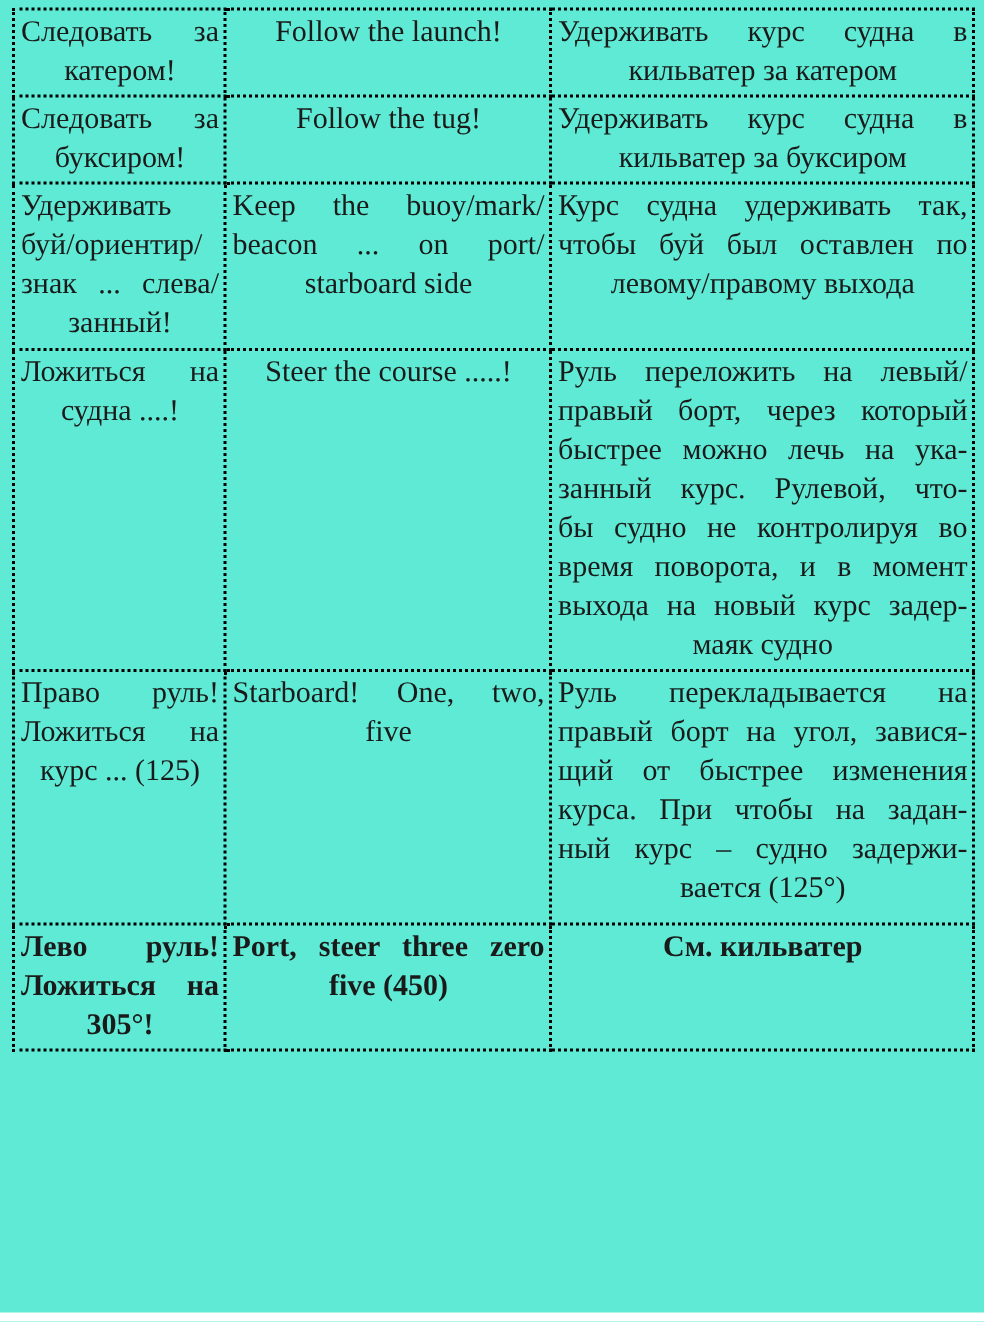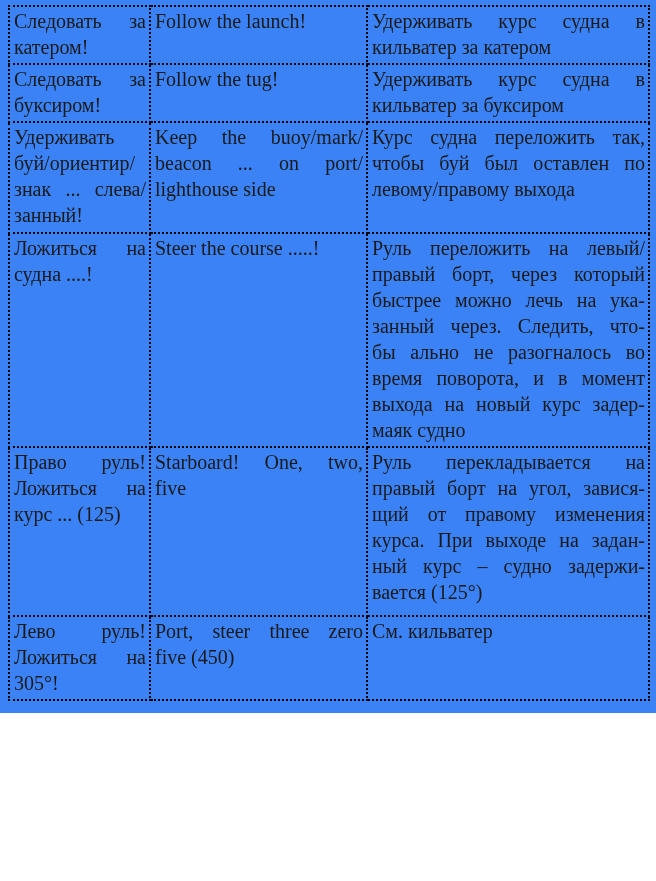--- a/index.html
+++ b/index.html
@@ -1,21 +1,21 @@
 <!DOCTYPE html>
 <html><head>
 <meta charset="utf-8">
 <style>
   html, body { margin: 0; padding: 0; }
   body { background: #ffffff; }
   .page {
     position: relative;
     width: 656px;
-    height: 713px;
-    background: #3b82f6;
+    height: 875px;
+    background: #5eead4;
     overflow: hidden;
     font-family: "Liberation Serif", "DejaVu Serif", serif;
     color: #1a1a1a;
   }
   table.cmd-table {
     position: absolute;
     left: 8px;
     top: 5px;
     width: 640px;
     border-collapse: collapse;
@@ -34,23 +34,23 @@
   col.c-en  { width: 217px; }
   col.c-ex  { width: 282px; }
   
   tr.r1 { height: 58px; }
   tr.r2 { height: 58px; }
   tr.r3 { height: 114px; }
   tr.r4 { height: 57px; }
   tr.r5 { height: 111px; margin-top: 34px; }
   tr.r6 { height: 214px; }
   tr.r7 { height: 169px; }
-  tr.r8 { height: 83px; }
+  tr.r8 { height: 83px; font-weight: bold; }
   
-  .ln { text-align: left; }
+  .ln { text-align: center; }
   .ln.jl { text-align: justify; text-align-last: justify; }
 </style>
 </head>
 <body>
 
 <div class="page">
   <table class="cmd-table">
     <colgroup>
       <col class="c-ru">
       <col class="c-en">
@@ -86,62 +86,62 @@
       <tr class="r5">
         <td>
             <div class="ln jl">Удерживать</div>
             <div class="ln jl">буй/ориентир/</div>
             <div class="ln jl">знак ... слева/</div>
             <div class="ln">занный!</div>
           </td>
         <td>
             <div class="ln jl">Keep the buoy/mark/</div>
             <div class="ln jl">beacon ... on port/</div>
-            <div class="ln">lighthouse side</div>
+            <div class="ln">starboard side</div>
           </td>
         <td>
-            <div class="ln jl">Курс судна переложить так,</div>
+            <div class="ln jl">Курс судна удерживать так,</div>
             <div class="ln jl">чтобы буй был оставлен по</div>
             <div class="ln">левому/правому выхода</div>
           </td>
       </tr>
       <tr class="r6">
         <td>
             <div class="ln jl">Ложиться на</div>
             <div class="ln">судна ....!</div>
           </td>
         <td>
             <div class="ln">Steer the course .....!</div>
           </td>
         <td>
             <div class="ln jl">Руль переложить на левый/</div>
             <div class="ln jl">правый борт, через который</div>
             <div class="ln jl">быстрее можно лечь на ука-</div>
-            <div class="ln jl">занный через. Следить, что-</div>
-            <div class="ln jl">бы ально не разогналось во</div>
+            <div class="ln jl">занный курс. Рулевой, что-</div>
+            <div class="ln jl">бы судно не контролируя во</div>
             <div class="ln jl">время поворота, и в момент</div>
             <div class="ln jl">выхода на новый курс задер-</div>
             <div class="ln">маяк судно</div>
           </td>
       </tr>
       <tr class="r7">
         <td>
             <div class="ln jl">Право руль!</div>
             <div class="ln jl">Ложиться на</div>
             <div class="ln">курс ... (125)</div>
           </td>
         <td>
             <div class="ln jl">Starboard! One, two,</div>
             <div class="ln">five</div>
           </td>
         <td>
             <div class="ln jl">Руль перекладывается на</div>
             <div class="ln jl">правый борт на угол, завися-</div>
-            <div class="ln jl">щий от правому изменения</div>
-            <div class="ln jl">курса. При выходе на задан-</div>
+            <div class="ln jl">щий от быстрее изменения</div>
+            <div class="ln jl">курса. При чтобы на задан-</div>
             <div class="ln jl">ный курс – судно задержи-</div>
             <div class="ln">вается (125°)</div>
           </td>
       </tr>
       <tr class="r8">
         <td>
             <div class="ln jl">Лево руль!</div>
             <div class="ln jl">Ложиться на</div>
             <div class="ln">305°!</div>
           </td>

